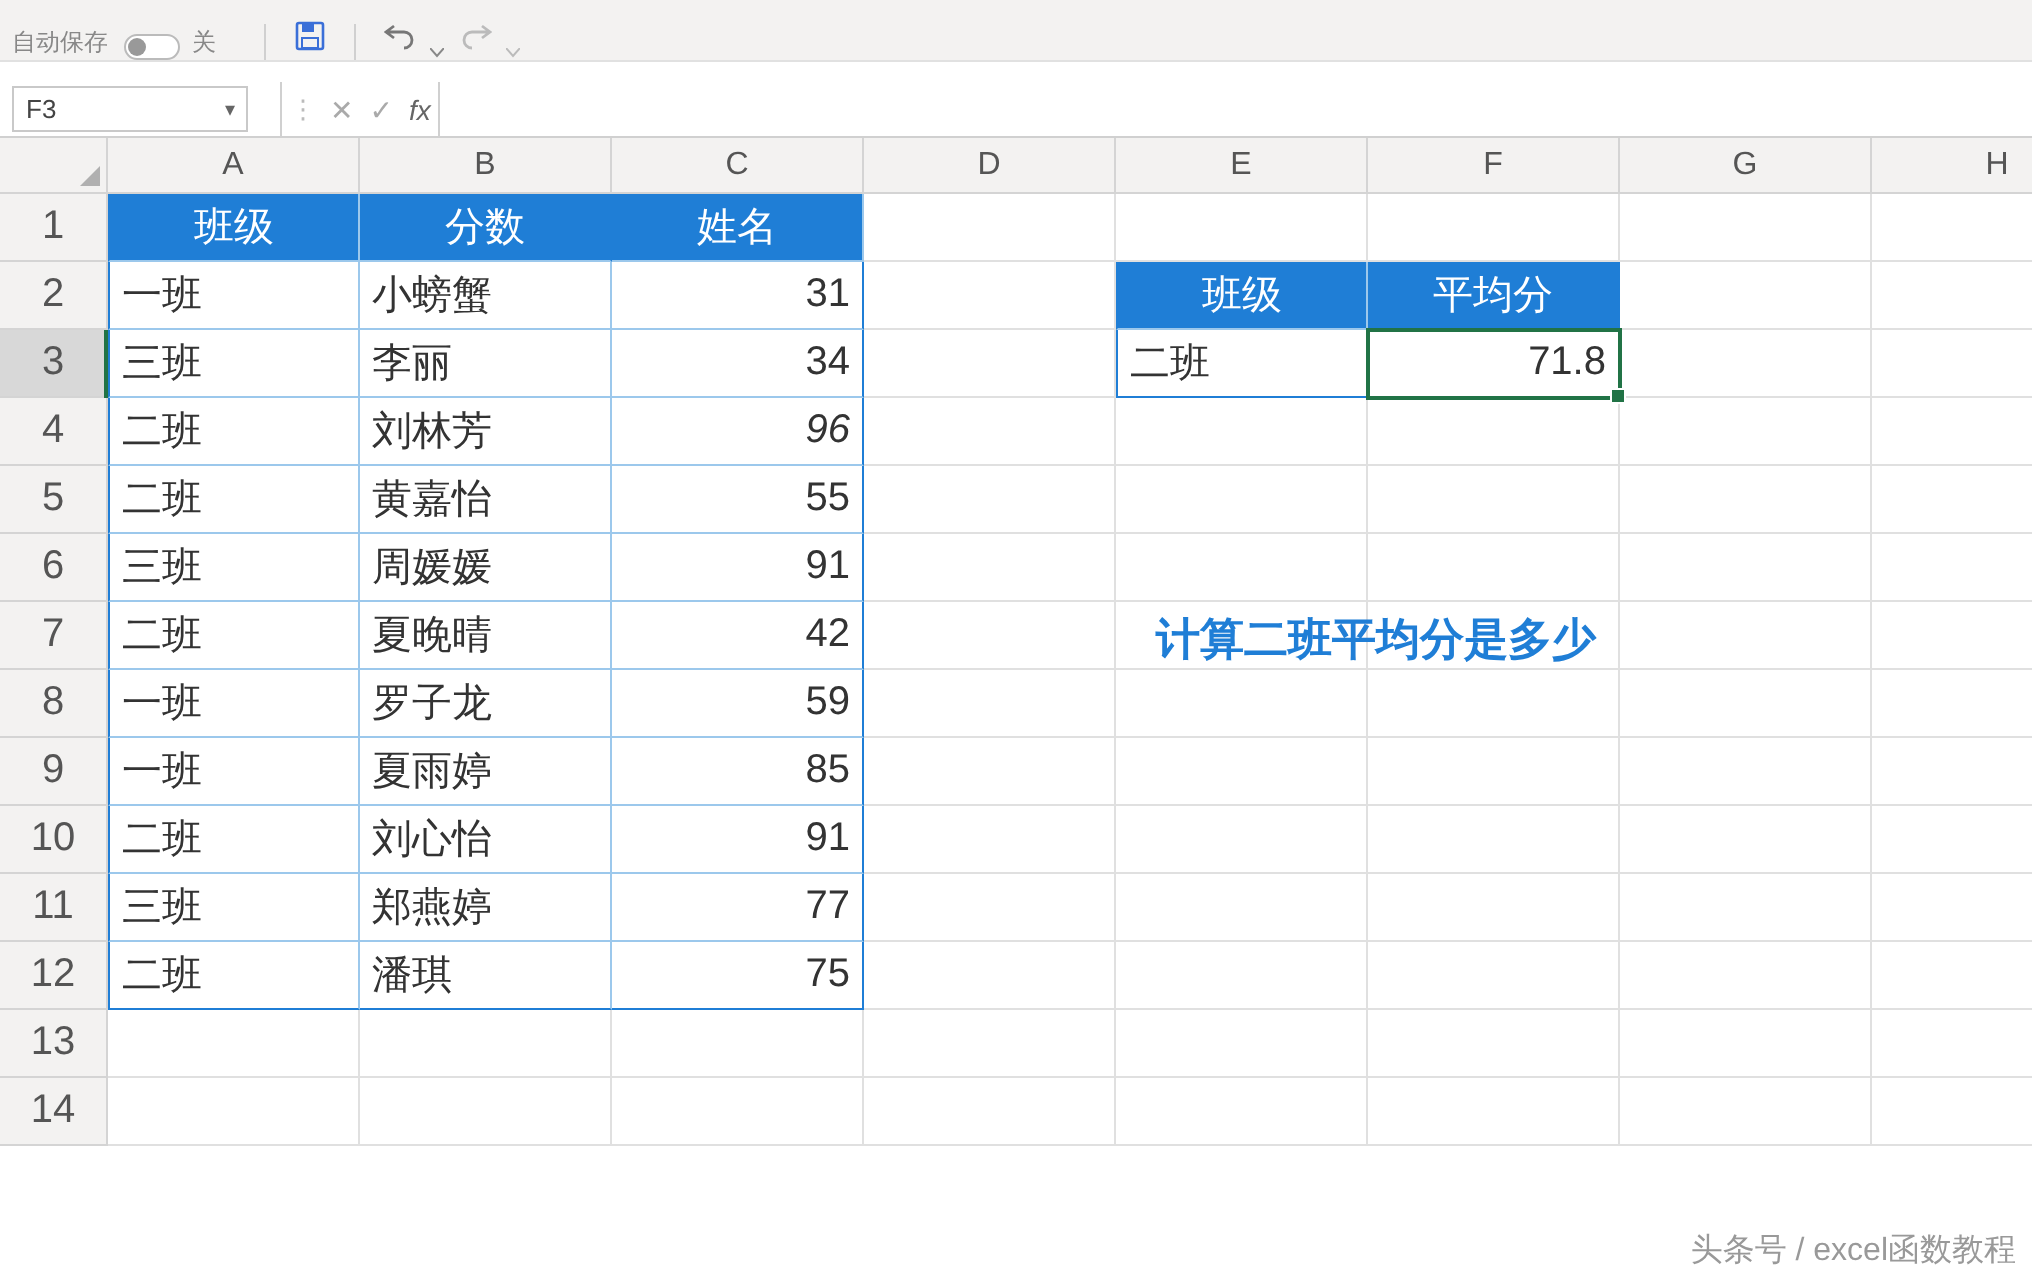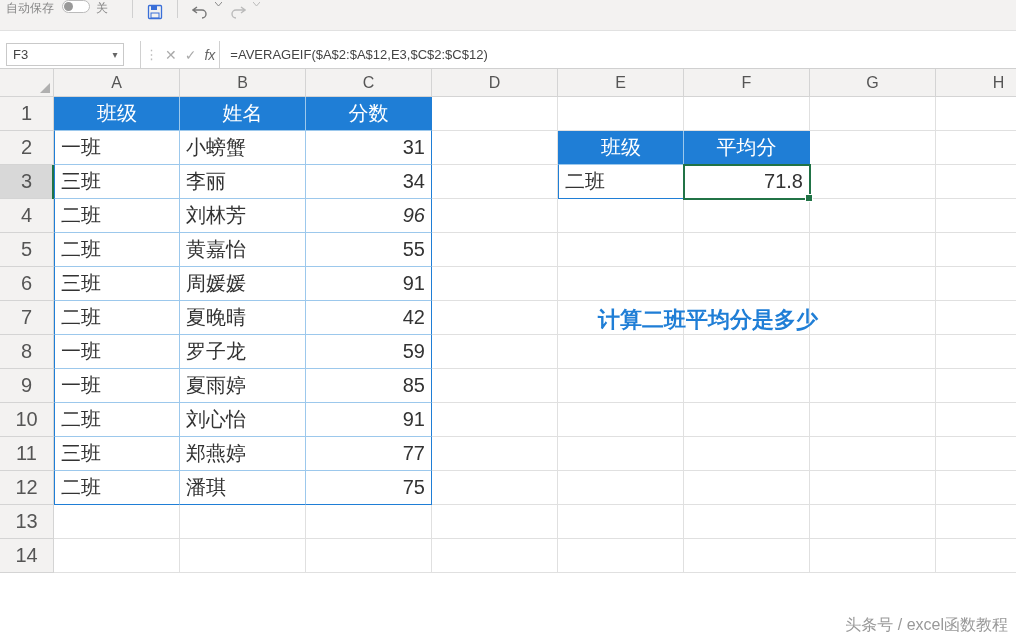--- a/index.html
+++ b/index.html
@@ -13,21 +13,21 @@
     overflow: hidden;
     position: relative;
     user-select: none;
   }
   
   .qat {
     height: 31px;
     background: #f3f2f1;
     border-bottom: 1px solid #e1e1e1;
     display: flex;
-    align-items: flex-start;
+    align-items: flex-end;
     padding: 0 6px;
     gap: 4px;
   }
   .autosave-label { color: #888; font-size: 12px; margin-right: 4px;}
   .autosave-toggle {
     width: 28px; height: 13px; border: 1px solid #bbb; border-radius: 7px;
     position: relative; background: #fff; margin-right: 2px;
   }
   .autosave-toggle::after {
     content:""; position:absolute; left:1px; top:1px; width:9px; height:9px;
@@ -104,21 +104,21 @@
 
   .active-cell {
     position:absolute; border:2px solid #217346; pointer-events:none; box-sizing:border-box;
   }
   .active-cell::after {
     content:""; position:absolute; right:-4px; bottom:-4px; width:6px; height:6px;
     background:#217346; border:1px solid #fff;
   }
 
   .note {
-    position:absolute; color:#1f7ed6; font-size:22px; font-weight:bold;margin-left:20px;
+    position:absolute; color:#1f7ed6; font-size:22px; font-weight:bold;
   }
 
   .watermark {
     position:absolute; right:8px; bottom:8px; color:#999; font-size:16px;
     text-shadow:0 0 2px #fff;
   }
 </style>
 </head>
 <body>
 
@@ -161,23 +161,20 @@
   <div class="namebox-wrap">
     <div class="namebox">F3</div>
     <div class="namebox-caret">▾</div>
   </div>
   <div class="fbar-gap"></div>
   <div class="fx-controls">
     <span style="color:#bbb;letter-spacing:-1px;">⋮</span>
     <span class="x">✕</span>
     <span class="chk">✓</span>
     <span class="fx">fx</span>
-  </div>
-  <div class="formula-input">
-    <span>=AVERAGEIF($A$2:$A$12,E3,$C$2:$C$12)</span>
   </div>
 </div>
 
 <div class="sheet" id="sheet">
   <div class="corner"></div>
   <div class="colheads" id="colheads">
       <div class="colhead" style="width: 126px;">A</div>
       <div class="colhead" style="width: 126px;">B</div>
       <div class="colhead" style="width: 126px;">C</div>
       <div class="colhead" style="width: 126px;">D</div>
@@ -198,22 +195,22 @@
       <div class="rowhead">9</div>
       <div class="rowhead">10</div>
       <div class="rowhead">11</div>
       <div class="rowhead">12</div>
       <div class="rowhead">13</div>
       <div class="rowhead">14</div>
     </div>
   <div class="grid" id="grid">
       <div class="gridrow">
         <div class="cell hdr-blue t-border-l" style="width: 126px;">班级</div>
+        <div class="cell hdr-blue t-border-r" style="width: 126px;">分数</div>
         <div class="cell hdr-blue" style="width: 126px;">姓名</div>
-        <div class="cell hdr-blue t-border-r" style="width: 126px;">分数</div>
         <div class="cell " style="width: 126px;"></div>
         <div class="cell " style="width: 126px;"></div>
         <div class="cell " style="width: 126px;"></div>
         <div class="cell " style="width: 126px;"></div>
         <div class="cell " style="width: 126px;"></div>
       </div>
       <div class="gridrow">
         <div class="cell t-border-l t-inner-v t-inner-h" style="width: 126px;">一班</div>
         <div class="cell t-inner-v t-inner-h" style="width: 126px; font-family: Liberation Mono, monospace;">小螃蟹</div>
         <div class="cell num t-border-r t-inner-h" style="width: 126px;">31</div>

